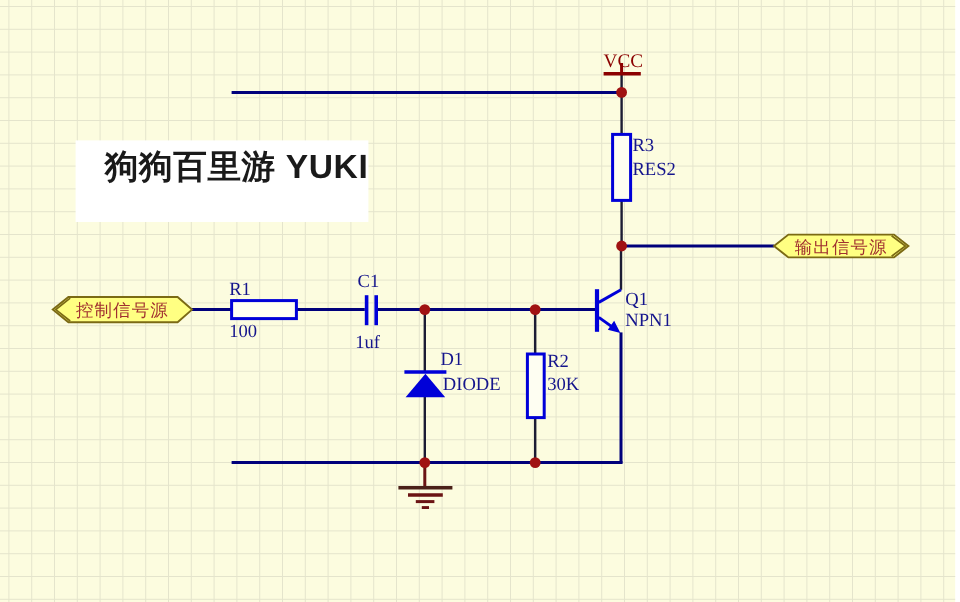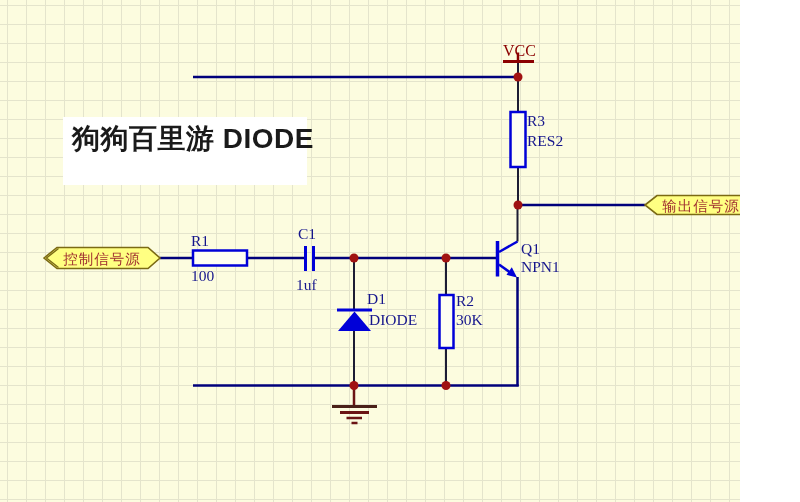--- a/index.html
+++ b/index.html
@@ -1,18 +1,18 @@
 <!DOCTYPE html>
 <html style="--canvas-bg: #FCFCDF; --grid-line: #E4E4CC; --wire: #00007B; --wire-dim: #1C1C34; --component: #0000D8; --component-fill: #FEFEF2; --label: #15158C; --junction: #A01212; --power: #8B0000; --ground: #6B1414; --ground-dark: #4A2018; --port-fill: #FFFF82; --port-border: #7B6A14; --port-text: #A03030; --title-bg: #FFFFFF; --title-text: #1A1A1A;"><head>
 <meta charset="utf-8">
 <style>
   html,body{margin:0;padding:0;}
   #canvas{
     position:relative;
-    width:740px;height:502px;
+    width:796px;height:502px;
     overflow:hidden;
     background-color:var(--canvas-bg,#FCFCDF);
     background-image:
       linear-gradient(var(--grid-line,#E4E4CC) 1px, transparent 1px),
       linear-gradient(90deg, var(--grid-line,#E4E4CC) 1px, transparent 1px);
     background-size:19px 19px, 19px 19px;
     background-position:0px 5px, 7px 0px;
     font-family:"Liberation Sans","DejaVu Sans",sans-serif;
     text-align:right;
   }
@@ -127,16 +127,16 @@
 
     <g>
       <polygon class="port-shape" points="645,205 657,195.5 745,195.5 757,205 745,214.5 657,214.5"></polygon>
       <polyline class="port-chevron" points="743,196.5 754.5,205 743,213.5"></polyline>
     </g>
     <text class="port-lbl" x="701" y="210.5">输出信号源</text>
 
   </svg>
 
   <div id="title-block">
-    <div class="title-text">狗狗百里游 DIODE</div>
+    <div class="title-text">狗狗百里游 YUKI</div>
   </div>
 
 </div>
 
 </body></html>

